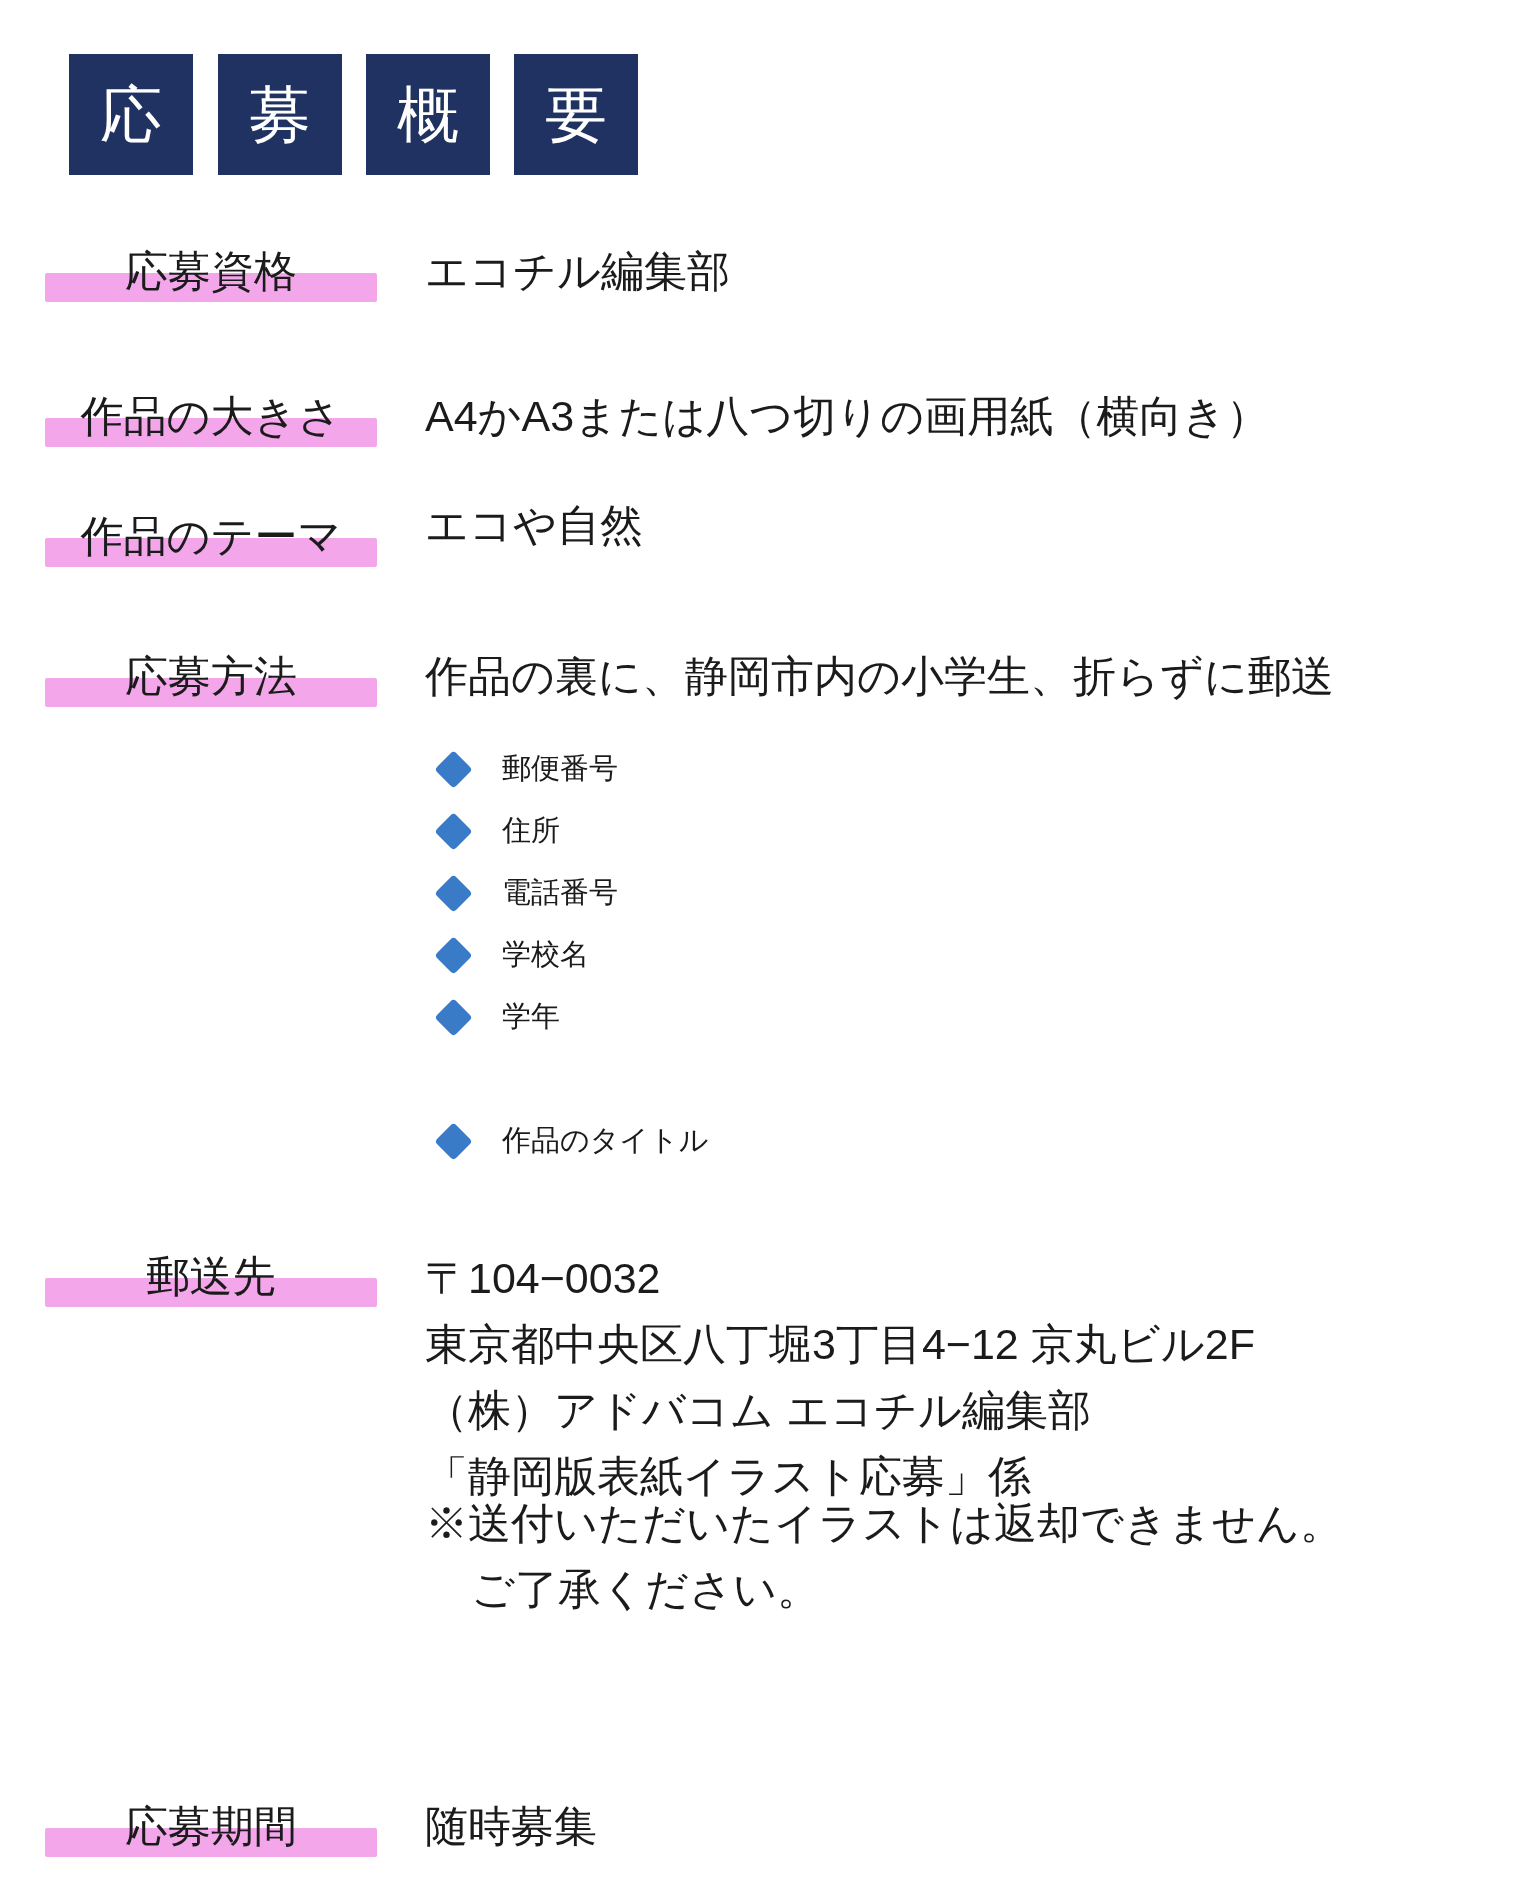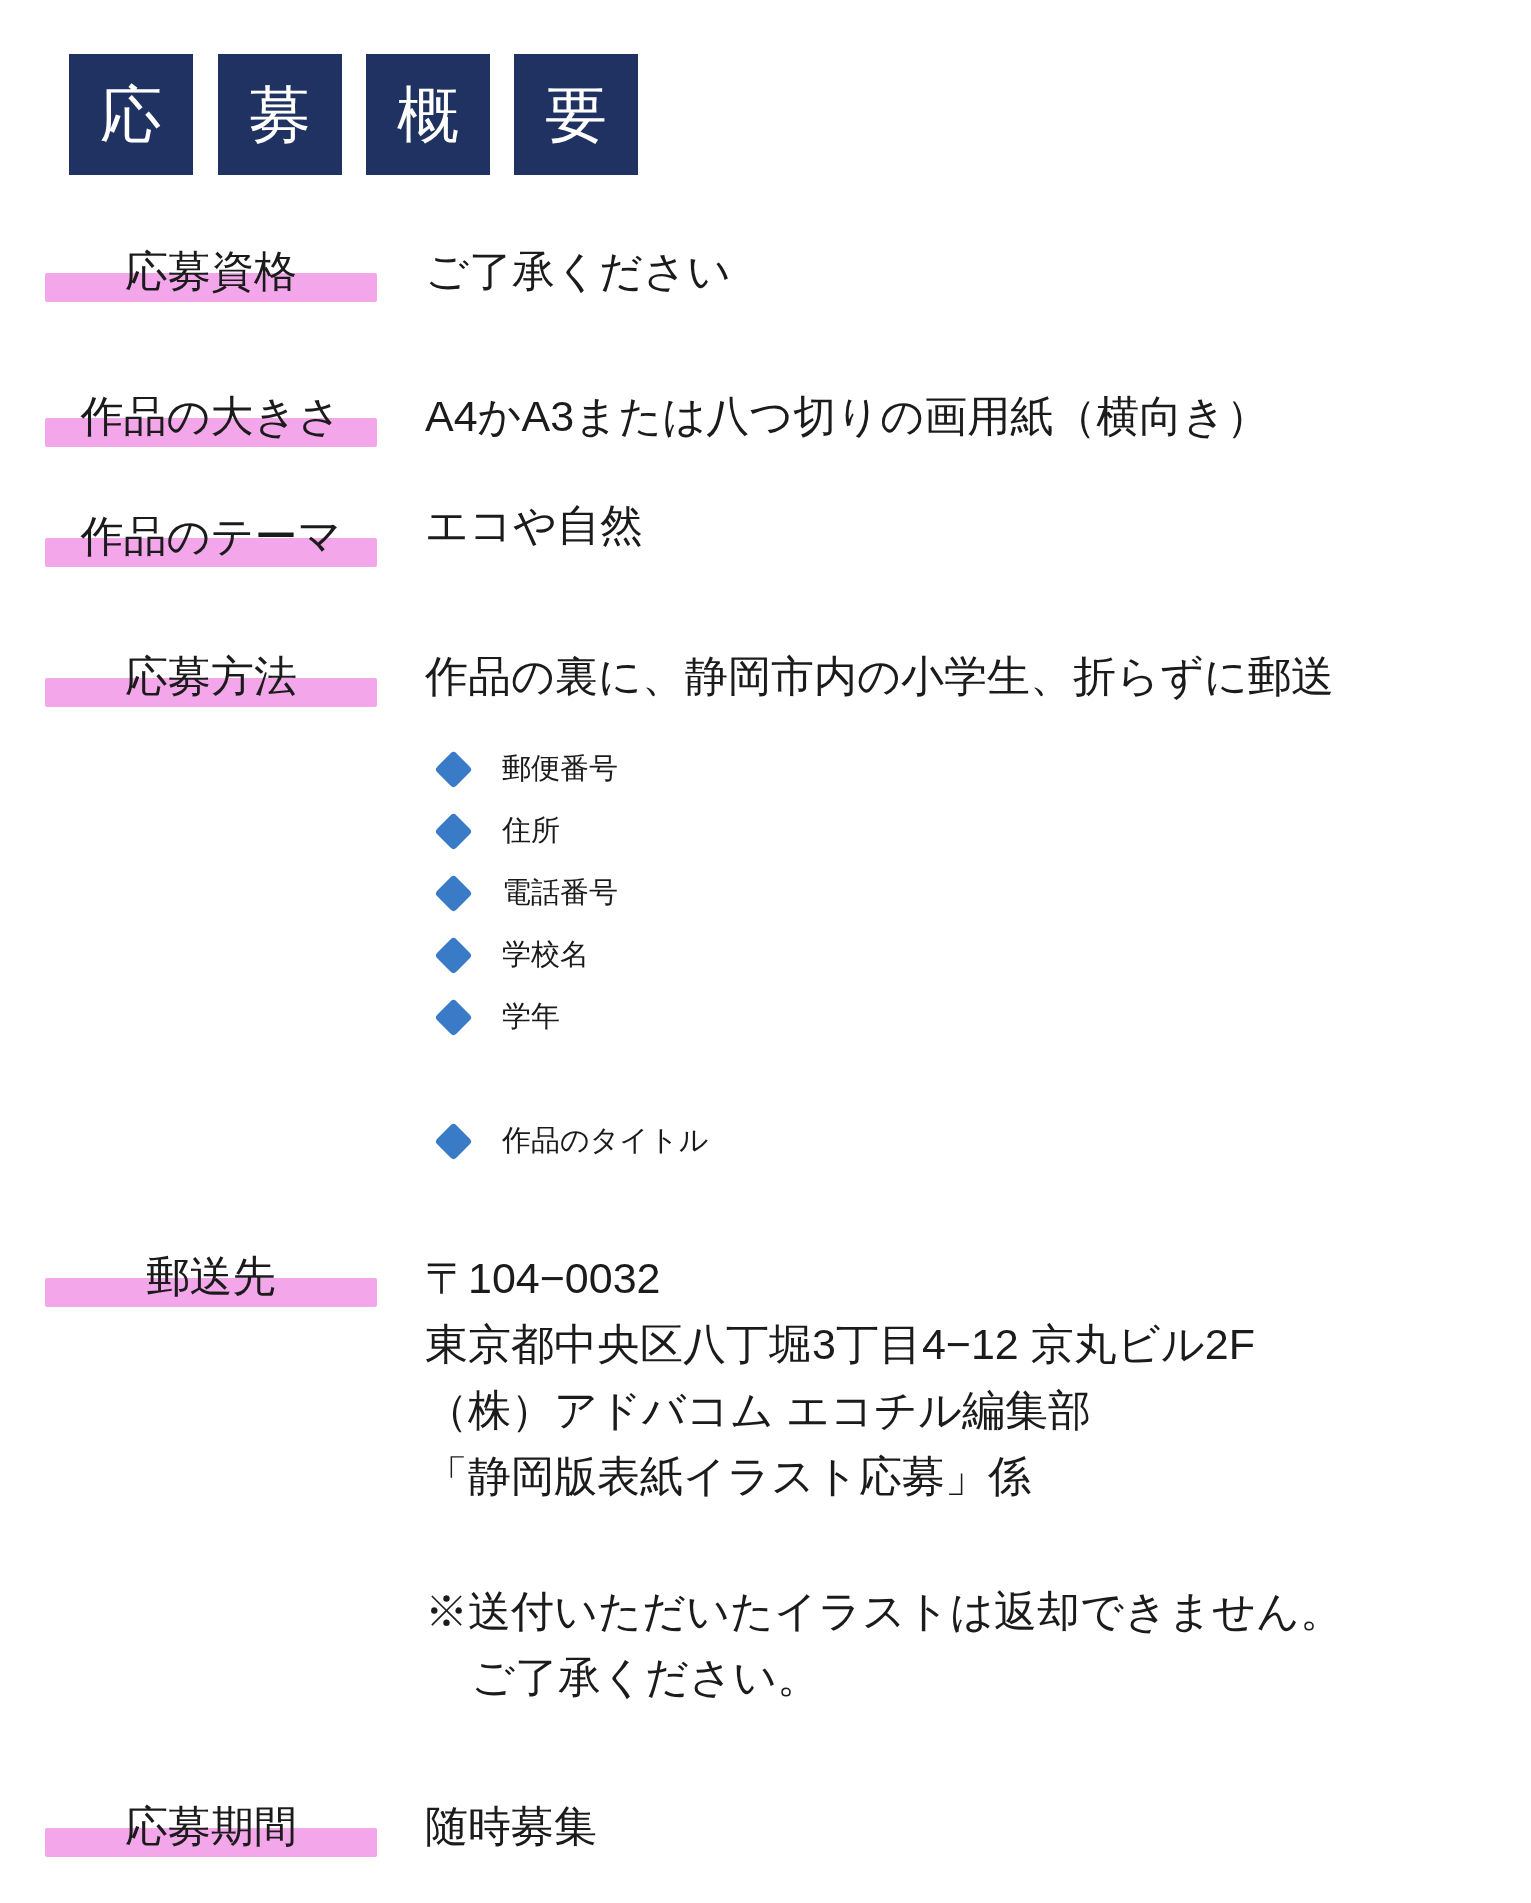--- a/index.html
+++ b/index.html
@@ -78,21 +78,21 @@
     background:#3A7BC8;
     transform:rotate(45deg);
     border-radius:4px;
     flex:0 0 auto;
   }
 
   
   .note {
     position:absolute;
     left:425px;
-    top:1578px;
+    top:1490px;
     font-size:43px;
     line-height:66px;
     white-space:nowrap;
   }
   .note .l2 { padding-left:46px; }
 </style>
 </head>
 <body>
 
 <div class="page">
@@ -107,21 +107,21 @@
       <span>概</span>
     </div>
   <div class="title-sq sq4">
       <span>要</span>
     </div>
 
   <div class="label-wrap" style="top:240px">
     <span class="hl"></span>
     <span class="label-text">応募資格</span>
   </div>
-  <div class="value" style="top:240px">ご了承ください</div>
+  <div class="value" style="top:240px">エコチル編集部</div>
 
   <div class="label-wrap" style="top:385px">
     <span class="hl"></span>
     <span class="label-text">作品の大きさ</span>
   </div>
   <div class="value" style="top:385px">A4かA3または八つ切りの画用紙（横向き）</div>
 
   <div class="label-wrap" style="top:505px">
     <span class="hl"></span>
     <span class="label-text">作品のテーマ</span>

